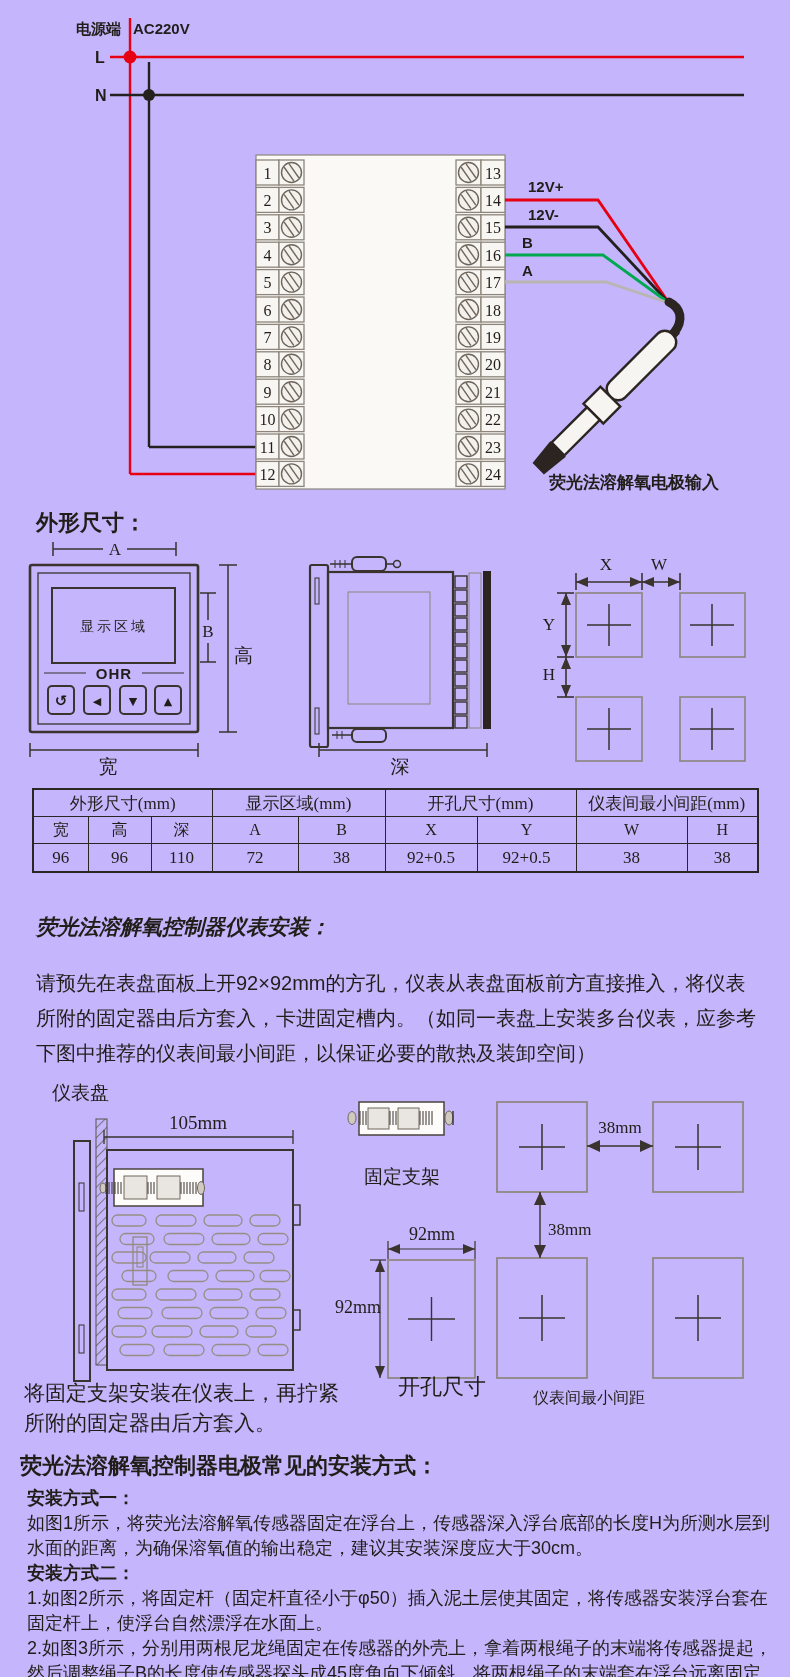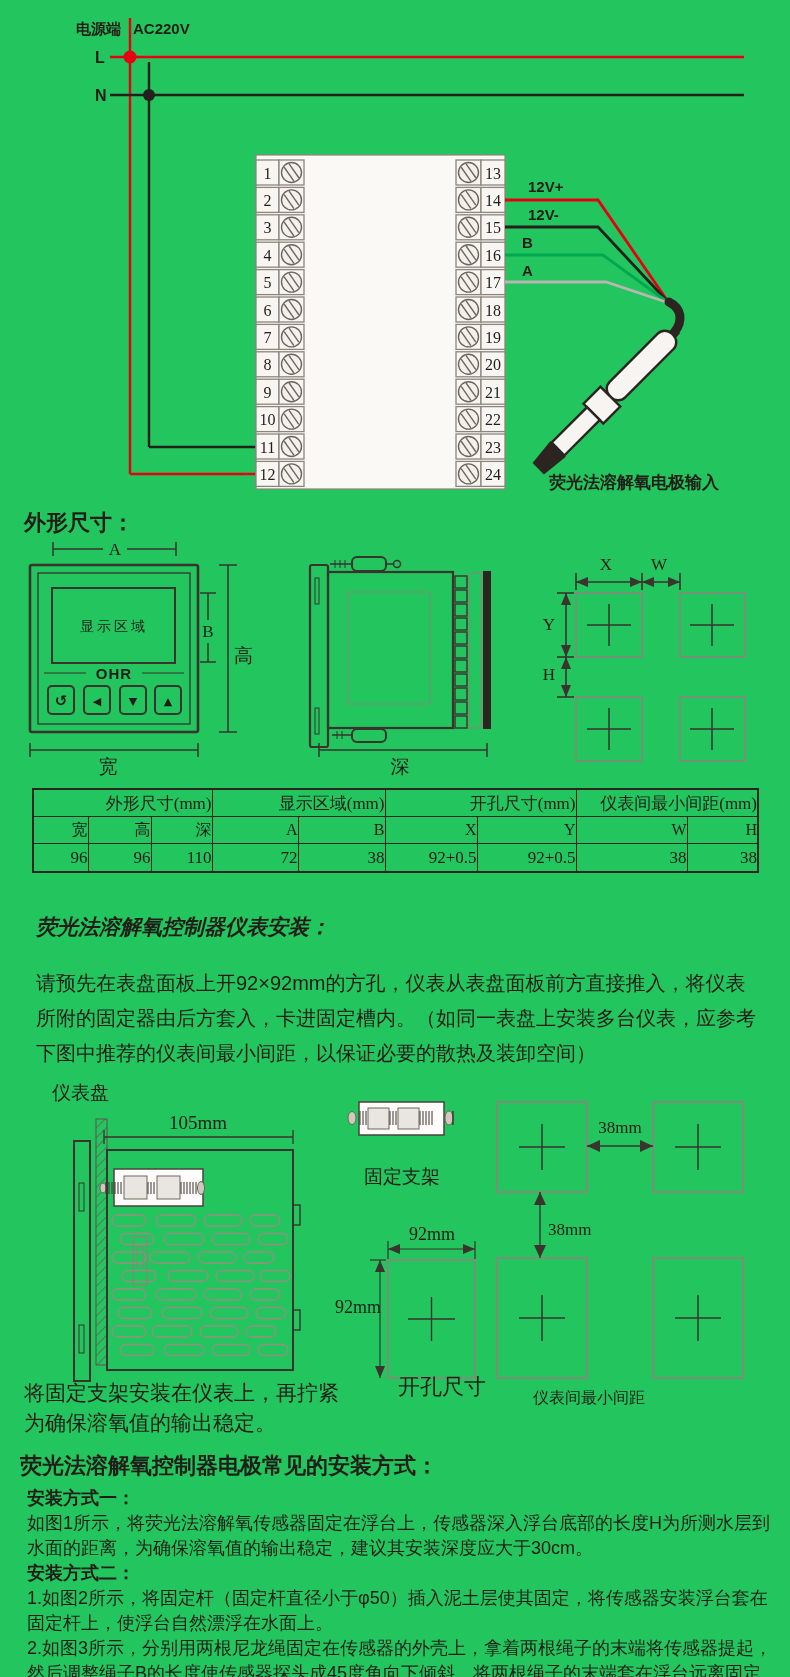--- a/index.html
+++ b/index.html
@@ -1,47 +1,47 @@
 <!DOCTYPE html>
 <html><head>
 <meta charset="utf-8">
 <style>
   html,body{margin:0;padding:0;background:#f6f5f2;}
-  .page{position:relative;width:790px;height:1677px;overflow:hidden;background:#22c55e;
+  .page{position:relative;width:790px;height:1677px;overflow:hidden;background:#c4b5fd;
         font-family:"Liberation Sans",sans-serif;color:#221d18;}
   svg{position:absolute;display:block;}
   svg text{fill:#221d18;}
   .cell{fill:#f8f6f3;stroke:#8d857b;stroke-width:1.3;}
   .screw{fill:#f4f1ed;stroke:#6e665d;stroke-width:1.4;}
   .slot{stroke:#6e665d;stroke-width:1.4;}
   .tnum{font:16px "Liberation Serif",serif;}
   .vent{fill:none;stroke:#978e83;stroke-width:1.3;}
   .dk{stroke:#3a332e;fill:none;}
   .lt{stroke:#8d857b;fill:none;}
   .dim{font:17px "Liberation Serif",serif;}
   .dim18{font:18px "Liberation Serif",serif;}
   .dim19{font:19px "Liberation Serif",serif;}
   .cjk{font:19px "Liberation Sans",sans-serif;}
   .wirelab{font:bold 15px "Liberation Sans",sans-serif;}
   .ah{fill:#3a332e;stroke:none;}
   h2,h3{margin:0;}
-  .h-main{position:absolute;left:24px;top:508px;font-size:22px;font-weight:700;}
+  .h-main{position:absolute;left:36px;top:508px;font-size:22px;font-weight:700;}
   .mount{position:absolute;left:36px;top:913px;}
   .mount h3{font-size:21px;font-weight:700;margin-bottom:25px;font-style:italic;}
   .mount .pline{font-size:20px;line-height:35px;white-space:nowrap;}
   .cap-left{position:absolute;left:24px;top:1378px;font-size:21px;line-height:30px;white-space:nowrap;}
   .cap-hole{position:absolute;left:398px;top:1372px;font-size:22px;}
   .cap-gap{position:absolute;left:533px;top:1388px;font-size:16px;}
   .bottom{position:absolute;left:20px;top:1451px;width:762px;}
   .bottom h3{font-size:22px;font-weight:700;margin-bottom:5px;}
   .mlab{font-size:18px;font-weight:700;line-height:25px;padding-left:7px;white-space:nowrap;}
   .bline{font-size:18px;line-height:25px;padding-left:7px;white-space:nowrap;}
   table.spec{position:absolute;left:32px;top:788px;border-collapse:collapse;table-layout:fixed;
              font-family:"Liberation Serif",serif;border:2px solid #2b2622;}
-  table.spec th,table.spec td{border:1.4px solid #2b2622;text-align:right;padding:0;
+  table.spec th,table.spec td{border:1.4px solid #2b2622;text-align:center;padding:0;
              font-weight:400;font-size:17px;}
   table.spec tr.gh th{height:26px;font-size:17px;}
   table.spec tr.ch th{height:26px;font-size:16px;}
   table.spec tr.vals td{height:27px;margin-top:40px;}
 </style>
 </head>
 <body>
 
 <div class="page">
 
@@ -627,21 +627,21 @@
       <text x="620" y="58" class="dim" text-anchor="middle">38mm</text>
       <line x1="540" y1="117" x2="540" y2="183" class="dk" stroke-width="1.4"></line>
       <polygon class="ah" points="540,117 534,130 546,130"></polygon>
       <polygon class="ah" points="540,183 534,170 546,170"></polygon>
       <text x="548" y="160" class="dim">38mm</text>
     </g>
   </svg>
 
   <div class="cap-left">
     <div>将固定支架安装在仪表上，再拧紧</div>
-    <div>为确保溶氧值的输出稳定。</div>
+    <div>所附的固定器由后方套入。</div>
   </div>
   <div class="cap-hole">开孔尺寸</div>
   <div class="cap-gap">仪表间最小间距</div>
 
   <div class="bottom">
     <h3>荧光法溶解氧控制器电极常见的安装方式：</h3>
     <div class="mlab">安装方式一：</div>
     <div class="bline">如图1所示，将荧光法溶解氧传感器固定在浮台上，传感器深入浮台底部的长度H为所测水层到</div>
     <div class="bline">水面的距离，为确保溶氧值的输出稳定，建议其安装深度应大于30cm。</div>
     <div class="mlab">安装方式二：</div>

